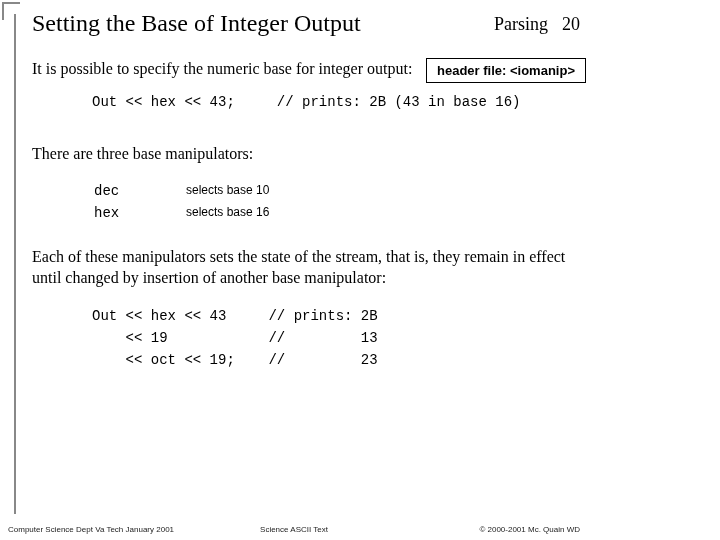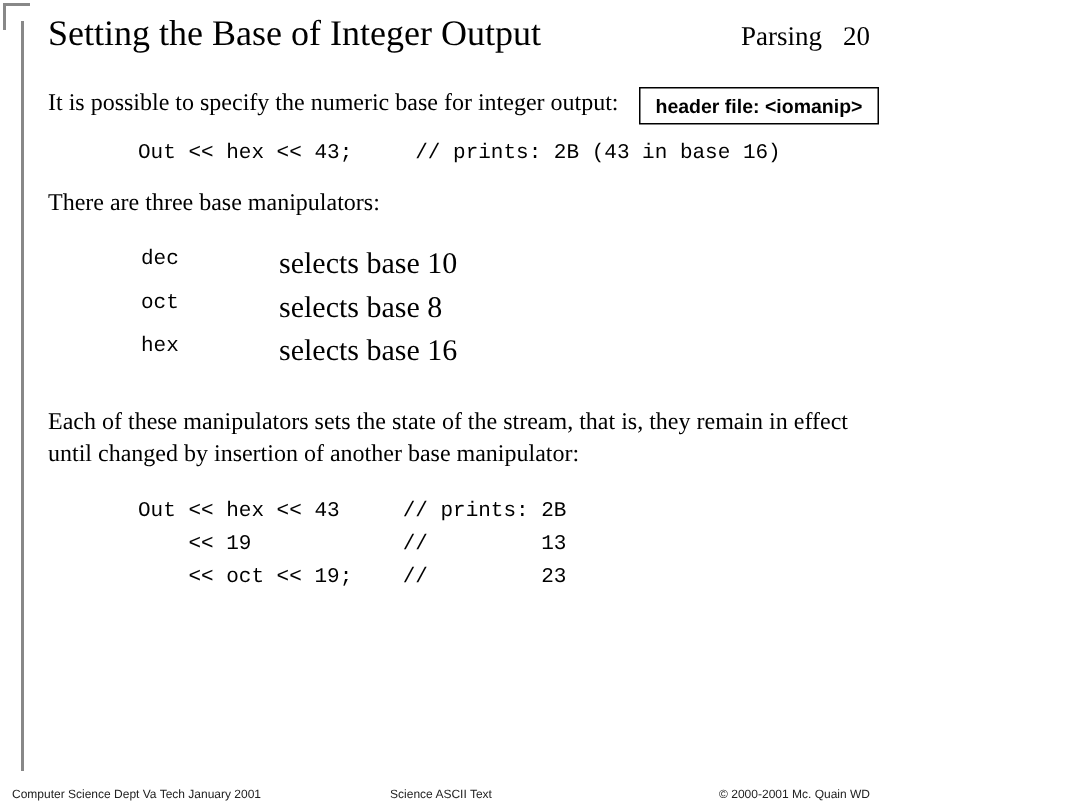--- a/index.html
+++ b/index.html
@@ -6,26 +6,26 @@
   html, body { width: 720px; height: 540px; background: #fff; font-family: "Times New Roman", Times, serif; color: #000; }
   .slide { position: relative; width: 588px; height: 540px; }
   .corner { position: absolute; left: 2px; top: 2px; width: 18px; height: 18px; border-left: 2px solid #888; border-top: 2px solid #888; }
   .vline { position: absolute; left: 14px; top: 14px; width: 0; height: 500px; border-left: 2px solid #888; }
   .title { position: absolute; left: 32px; top: 10px; font-size: 24px; font-weight: 400; }
   .topic { position: absolute; right: 40px; top: 14px; font-size: 18px; }
   .pagenum { position: absolute; right: 8px; top: 14px; font-size: 18px; }
   .content { position: absolute; left: 32px; top: 60px; right: 10px; font-size: 16px; }
   .intro { margin-bottom: 14px; }
   .headerbox { position: absolute; right: 2px; top: 58px; border: 1px solid #000; padding: 4px 10px; font-family: Arial, Helvetica, sans-serif; font-size: 13px; font-weight: 700; }
-  pre.code { font-family: "Courier New", monospace; font-size: 14px; margin: 0 0 14px 60px; white-space: pre; line-height: 1.5; }
+  pre.code { font-family: "Courier New", monospace; font-size: 14px; margin: 0 0 32px 60px; white-space: pre; line-height: 1.5; }
   .three { margin: 0 0 16px 0; }
   .maniptable { margin: 0 0 22px 60px; }
   .maniptable td { padding: 2px 0; vertical-align: top; margin-left: 16px; }
   .maniptable td.k { font-family: "Courier New", monospace; font-size: 14px; width: 90px; }
-  .maniptable td.d { font-family: Liberation Serif, serif; font-size: 20px; }
+  .maniptable td.d { font-family: Liberation Sans, sans-serif; font-size: 12px; }
   .persist { margin: 0 0 16px 0; line-height: 1.3; }
   pre.code2 { font-family: "Courier New", monospace; font-size: 14px; margin: 0 0 0 60px; white-space: pre; line-height: 1.6; }
   .footer { position: absolute; left: 8px; right: 8px; bottom: 6px; font-family: Arial, Helvetica, sans-serif; font-size: 8px; color: #222; }
   .footer .fl { position: absolute; left: 0; bottom: 0; }
   .footer .fc { position: absolute; left: 50%; bottom: 0; transform: translateX(-50%); }
   .footer .fr { position: absolute; right: 0; bottom: 0; }
 </style>
 </head>
 <body>
 
@@ -43,24 +43,20 @@
     <p class="intro">It is possible to specify the numeric base for integer output:</p>
     <pre class="code">Out &lt;&lt; hex &lt;&lt; 43;     // prints: 2B (43 in base 16)</pre>
     <p class="three">There are three base manipulators:</p>
     <table class="maniptable">
       <tbody>
           <tr>
         <td class="k">dec</td>
         <td class="d">selects base 10</td>
       </tr>
       <tr>
-        <td class="k">oct</td>
-        <td class="d">selects base 8</td>
-      </tr>
-      <tr>
         <td class="k">hex</td>
         <td class="d">selects base 16</td>
       </tr>
     </tbody>
       </table>
     <p class="persist">Each of these manipulators sets the state of the stream, that is, they remain in effect until changed by insertion of another base manipulator:</p>
     <pre class="code2">Out &lt;&lt; hex &lt;&lt; 43     // prints: 2B
     &lt;&lt; 19            //         13
     &lt;&lt; oct &lt;&lt; 19;    //         23</pre>
   </div>

